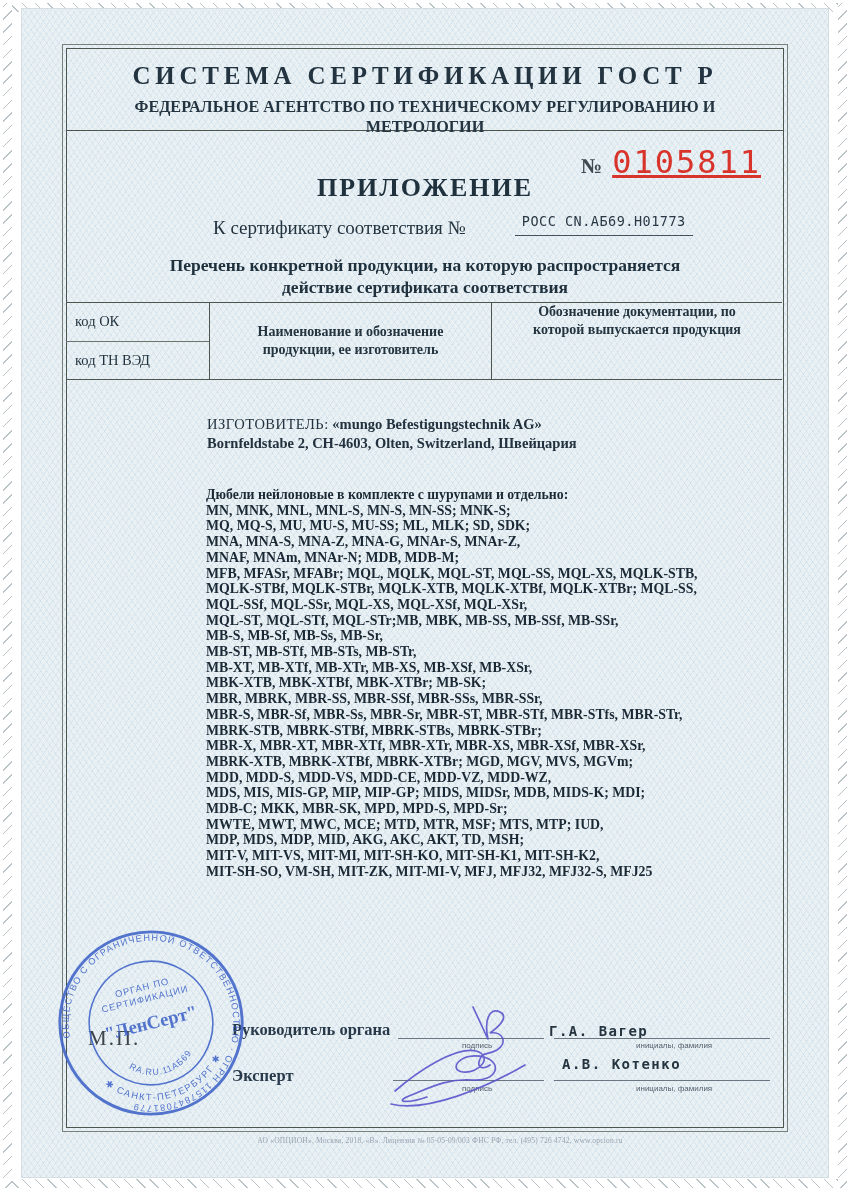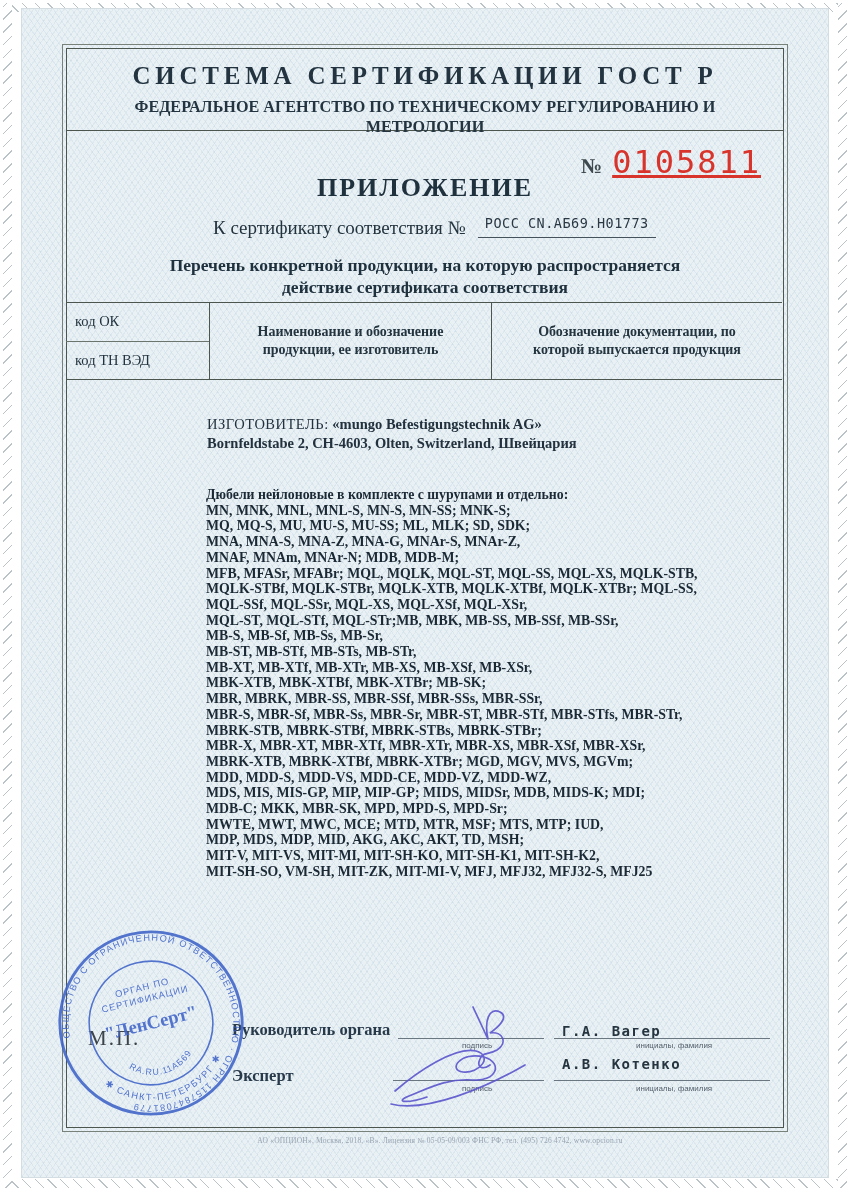--- a/index.html
+++ b/index.html
@@ -43,38 +43,38 @@
   
   .doc-num{position:absolute;top:94px;right:22px;display:flex;align-items:baseline;gap:10px;}
   .doc-num .no{font-size:21px;color:#3f4a50;font-weight:bold;}
   .doc-num .val{font-family:"DejaVu Sans Mono",monospace;font-size:32px;color:#d8342c;letter-spacing:2px;text-decoration:underline;}
 
   
   .appendix-title{position:absolute;top:124px;width:100%;text-align:center;
     font-size:26px;font-weight:bold;letter-spacing:2px;color:#20313e;}
 
   
-  .cert-line{position:absolute;left:146px;top:168px;display:flex;align-items:center;}
+  .cert-line{position:absolute;left:146px;top:168px;display:flex;align-items:flex-start;gap:37px;}
   .cert-label{font-size:19px;color:#24343f;font-weight:500;}
   .cert-field{margin-left:12px;width:178px;border-bottom:1.2px solid #45525c;text-align:center;}
   .cert-field span{display:inline-block;font-family:"DejaVu Sans Mono",monospace;font-size:13.5px;
     color:#2a3844;letter-spacing:.5px;position:relative;top:-5px;}
 
   
   .list-subtitle{position:absolute;top:205px;width:100%;text-align:center;color:#20313e;
     font-size:17.5px;font-weight:bold;line-height:22px;}
 
   
   .spec-table{position:absolute;left:-1px;top:253px;width:716px;height:78px;
     border-top:1.3px solid #4c564f;border-bottom:1.3px solid #4c564f;display:flex;box-sizing:border-box;}
   .col1{width:143px;border-right:1px solid #4c564f;display:flex;flex-direction:column;}
   .col1 .cell{flex:1;display:flex;align-items:center;padding-left:9px;font-size:14.5px;color:#24343f;}
   .col1 .cell.first{border-bottom:1px solid #6b756d;}
   .col2{width:281px;border-right:1px solid #4c564f;display:flex;align-items:center;justify-content:center;}
-  .col3{flex:1;display:flex;align-items:center;justify-content:center;}
+  .col3{flex:1;display:flex;justify-content:center;}
   .colhead{font-size:14px;font-weight:bold;color:#24343f;text-align:center;line-height:18px;padding:0 22px;}
 
   
   .manufacturer{position:absolute;left:140px;top:366px;font-size:14.5px;color:#22313d;line-height:19px;}
   .manufacturer .label{letter-spacing:.5px;}
   .manufacturer .strong{font-weight:bold;}
   .product-list{position:absolute;left:139px;top:438px;width:560px;}
   .product-list div{font-size:13.8px;font-weight:bold;color:#1b2935;line-height:15.7px;white-space:nowrap;}
 
   
@@ -204,21 +204,21 @@
   <text x="0" y="-22" text-anchor="middle" font-family="Liberation Sans, sans-serif" font-size="9.6" letter-spacing="1">СЕРТИФИКАЦИИ</text>
   <text x="0" y="6" text-anchor="middle" font-family="Liberation Serif, serif" font-weight="bold" font-size="19">"ЛенСерт"</text>
   <text font-family="Liberation Sans, sans-serif" font-size="9" letter-spacing="1" text-anchor="middle">
     <textPath href="#attArc" startOffset="50%">RA.RU.11АБ69</textPath>
   </text>
 </svg>
 
 <div class="sig-label" style="left:232px;top:1020px;">Руководитель органа</div>
 <div class="sig-line" style="left:398px;top:1018px;width:146px;height:20px;"></div>
 <div class="sig-caption" style="left:462px;top:1041px;">подпись</div>
-<div class="sig-name" style="left:562px;top:1023px;">Г.А. Вагер</div>
+<div class="sig-name" style="left:549px;top:1023px;">Г.А. Вагер</div>
 <div class="sig-line" style="left:554px;top:1018px;width:216px;height:20px;"></div>
 <div class="sig-caption" style="left:636px;top:1041px;">инициалы, фамилия</div>
 
 <div class="sig-label" style="left:232px;top:1066px;">Эксперт</div>
 <div class="sig-line" style="left:393px;top:1060px;width:151px;height:20px;"></div>
 <div class="sig-caption" style="left:462px;top:1084px;">подпись</div>
 <div class="sig-name" style="left:562px;top:1056px;">А.В. Котенко</div>
 <div class="sig-line" style="left:554px;top:1060px;width:216px;height:20px;"></div>
 <div class="sig-caption" style="left:636px;top:1084px;">инициалы, фамилия</div>
 

